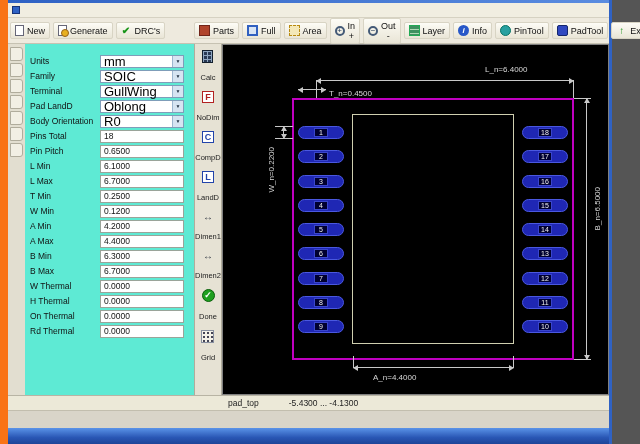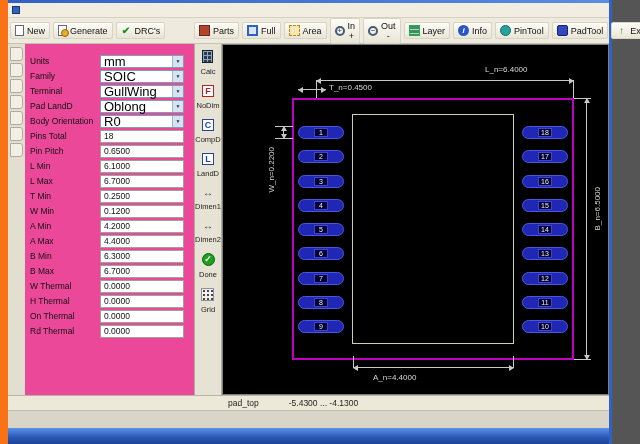--- a/index.html
+++ b/index.html
@@ -49,34 +49,34 @@
   .icon-done-check-icon::before{content:"✓";color:#fff;font-size:9px;font-weight:bold}
   .icon-grid-icon{width:13px;height:13px;background-color:#f4f2e8;border:1px solid #8890a0;
       background-image:radial-gradient(#445 0.8px,transparent 0.9px);background-size:4px 4px}
   .ic.letter{border:1px solid currentColor;background:#fff;font-size:9px;font-weight:bold;width:12px;height:12px}
   
   .main{flex:1;display:flex;min-height:0}
   .tabstrip{width:17px;flex:none;background:#e2ded0;display:flex;flex-direction:column;padding-top:2px}
   .side-tab{writing-mode:vertical-rl;transform:rotate(180deg);font-size:8px;color:#222;background:#f2efe4;
       border:1px solid #b0ac9c;border-radius:3px 0 0 3px;padding:6px 1px;margin:1px 2px 1px 2px;
       text-align:center;cursor:default}
-  .form-panel{width:170px;flex:none;background:#ec4899;border-right:1px solid #b0ac9c;padding-top:10px;overflow:hidden}
+  .form-panel{width:170px;flex:none;background:#5eead4;border-right:1px solid #b0ac9c;padding-top:10px;overflow:hidden}
   .frow{display:flex;align-items:center;height:14px;padding-left:5px;margin-bottom:1px}
   .frow.gap{}
   .flabel{width:70px;font-size:8.5px;color:#111;white-space:nowrap;flex:none}
   .fselect{width:84px;height:13px;background:#fff;border:1px solid #7f9db9;display:flex;align-items:center;
       justify-content:space-between;font-size:13px;padding-left:3px;cursor:default}
   .arrow-box{width:11px;height:11px;background:#d6e4f2;border-left:1px solid #9cb6d0;display:flex;
       align-items:center;justify-content:center;flex:none}
   .arrow-box::before{content:"▼";font-size:5px;color:#234}
   .finput{width:84px;height:13px;background:#fff;border:1px solid #9aa49a;font-size:8.5px;padding:0 3px;
       font-family:inherit;color:#111}
   .toolstrip{width:27px;flex:none;background:#e6e2d4;border-right:1px solid #b0ac9c;display:flex;
       flex-direction:column;align-items:center;padding-top:6px;gap:9px}
-  .tool-item{display:flex;flex-direction:column;align-items:center;gap:4px;cursor:default}
+  .tool-item{display:flex;flex-direction:column;align-items:center;gap:10px;cursor:default}
   .tool-label{font-size:7.5px;color:#222}
   
   .canvas{flex:1;position:relative;background:#000;overflow:hidden;border:1px solid #808080}
   .mrect{position:absolute;left:69px;top:53px;width:282px;height:262px;border:2px solid #c000c0}
   .body-outline{position:absolute;left:129px;top:69px;width:162px;height:230px;border:1px solid #cfcfb0}
   .pads{position:absolute;top:81px;height:207px;width:46px;display:flex;flex-direction:column;justify-content:space-between}
   .pads-left{left:75px}
   .pads-right{left:299px}
   .pad{height:13px;border-radius:7px;background:#1f27b4;border:1px solid #4a58e0;display:flex;
       align-items:center;justify-content:center}
@@ -381,21 +381,21 @@
           <div class="pad">
     <span class="pad-num">10</span>
   </div>
         </div>
 
       <div class="dim" style="left:262px;top:20px">L_n=6.4000</div>
       <div class="dline h ah" style="left:93px;top:35px;width:258px"></div>
       <div class="dline v" style="left:93px;top:36px;height:17px"></div>
       <div class="dline v" style="left:350px;top:36px;height:17px"></div>
 
-      <div class="dim" style="left:106px;top:38px">T_n=0.4500</div>
+      <div class="dim" style="left:106px;top:44px">T_n=0.4500</div>
       <div class="dline h ah" style="left:75px;top:44px;width:28px"></div>
 
       <div class="dim vdim" style="left:44px;top:102px">W_n=0.2200</div>
       <div class="dline v av" style="left:60px;top:81px;height:13px"></div>
       <div class="dline h" style="left:52px;top:81px;width:18px"></div>
       <div class="dline h" style="left:52px;top:93px;width:18px"></div>
 
       <div class="dim vdim" style="left:370px;top:142px">B_n=6.5000</div>
       <div class="dline v av" style="left:363px;top:53px;height:262px"></div>
       <div class="dline h" style="left:351px;top:53px;width:17px"></div>

